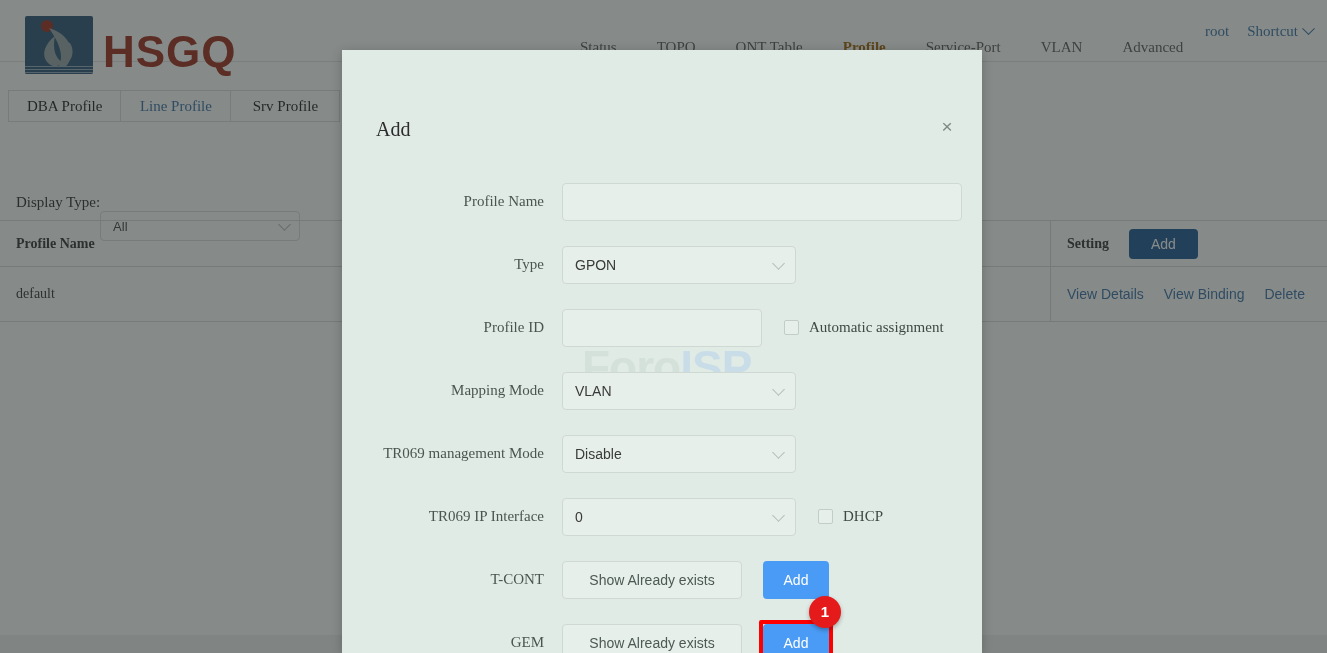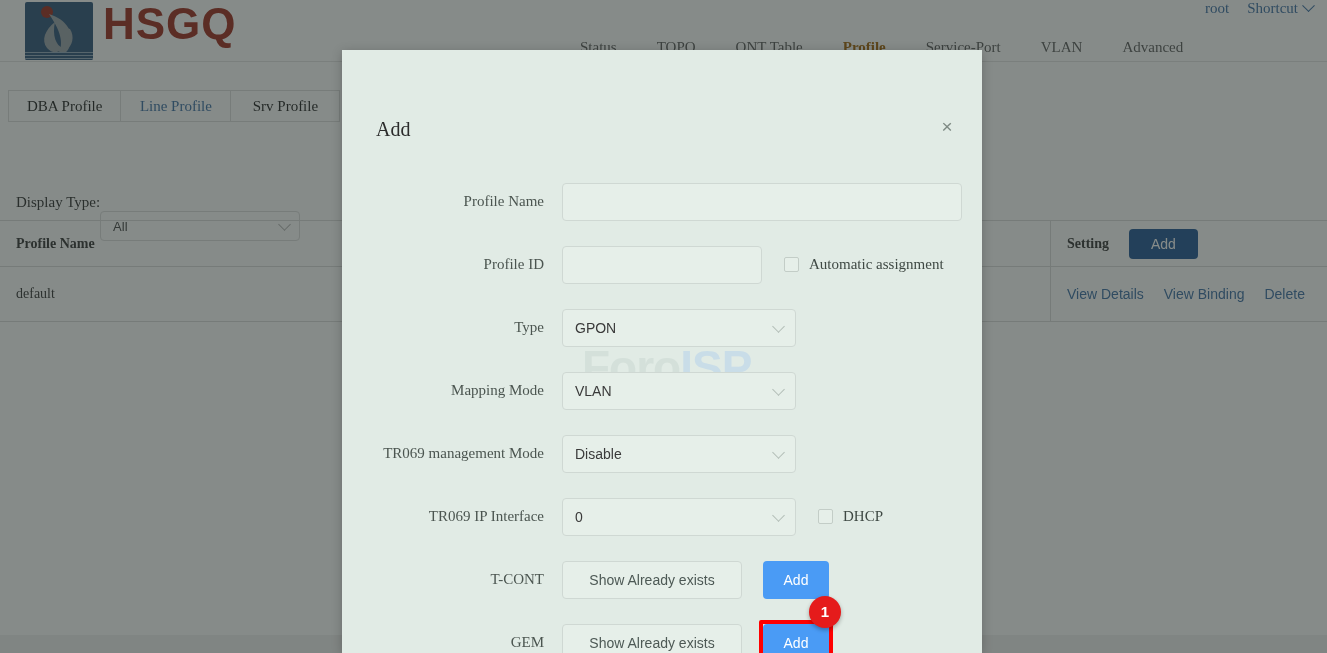--- a/index.html
+++ b/index.html
@@ -12,22 +12,22 @@
   body { position: relative; background: #ffffff; }
 
   
   #page { position: absolute; inset: 0; background: #ffffff; }
 
   .topbar {
     position: absolute; left: 0; top: 0; width: 1327px; height: 62px;
     background: #ffffff; border-bottom: 1px solid #e4e4e4;
   }
   .logo-wrap {
-    position: absolute; left: 25px; top: 2px;
-    display: flex; align-items: flex-start; gap: 10px;
+    position: absolute; left: 25px; top: 16px;
+    display: flex; align-items: flex-end; gap: 10px;
   }
   .logo-mark {
     position: relative; width: 68px; height: 58px;
     background: #2d5279; border-radius: 2px; overflow: hidden;
   }
   .logo-mark .swoosh { position: absolute; left: 0; top: 0; }
   .logo-mark .stripes {
     position: absolute; left: 0; bottom: 0; width: 100%; height: 8px;
     background: repeating-linear-gradient(to bottom, #93a8bd 0 1px, #2d5279 1px 3px);
   }
@@ -39,21 +39,21 @@
 
   .nav { position: absolute; top: 16px; left: 560px; height: 62px;
          display: flex; align-items: center; gap: 0; }
   .nav-item {
     font-size: 15px; color: #5a5a5a; padding: 0 20px; cursor: pointer;
     white-space: nowrap;
   }
   .nav-item.active { color: #a16207; font-weight: bold; }
   .nav-right {
     position: absolute; top: 0; right: 14px; height: 62px;
-    display: flex; align-items: flex-start; gap: 18px;
+    display: flex; align-items: center; gap: 18px;
   }
   .nav-link { font-size: 15px; color: #3c6fa5; cursor: pointer; }
   .caret-dn {
     display: inline-block; width: 9px; height: 9px; margin-left: 6px;
     border-right: 1.6px solid #3c6fa5; border-bottom: 1.6px solid #3c6fa5;
     transform: rotate(45deg) translate(-2px,-2px);
   }
 
   .tabstrip {
     position: absolute; left: 8px; top: 90px; display: flex;
@@ -296,33 +296,33 @@
   </div>
 
   <div class="form">
 
     <div class="frow">
       <div class="flabel">Profile Name</div>
       <div class="finput w400" placeholder=""></div>
     </div>
 
     <div class="frow">
+      <div class="flabel">Type</div>
+      <div class="fselect">
+        <span>GPON</span>
+        <span class="chev"></span>
+      </div>
+    </div>
+
+    <div class="frow">
       <div class="flabel">Profile ID</div>
       <div class="finput w200" placeholder=""></div>
       <div class="cbwrap">
         <div class="checkbox"></div>
         <div class="cblabel">Automatic assignment</div>
-      </div>
-    </div>
-
-    <div class="frow">
-      <div class="flabel">Type</div>
-      <div class="fselect">
-        <span>GPON</span>
-        <span class="chev"></span>
       </div>
     </div>
 
     <div class="frow">
       <div class="flabel">Mapping Mode</div>
       <div class="fselect">
         <span>VLAN</span>
         <span class="chev"></span>
       </div>
     </div>

